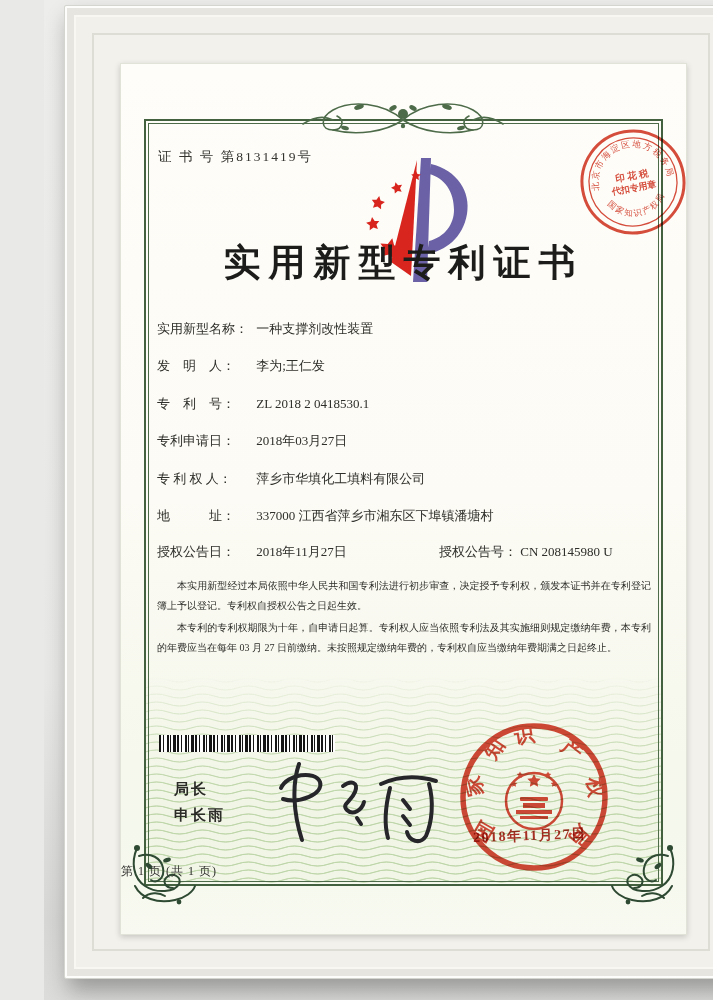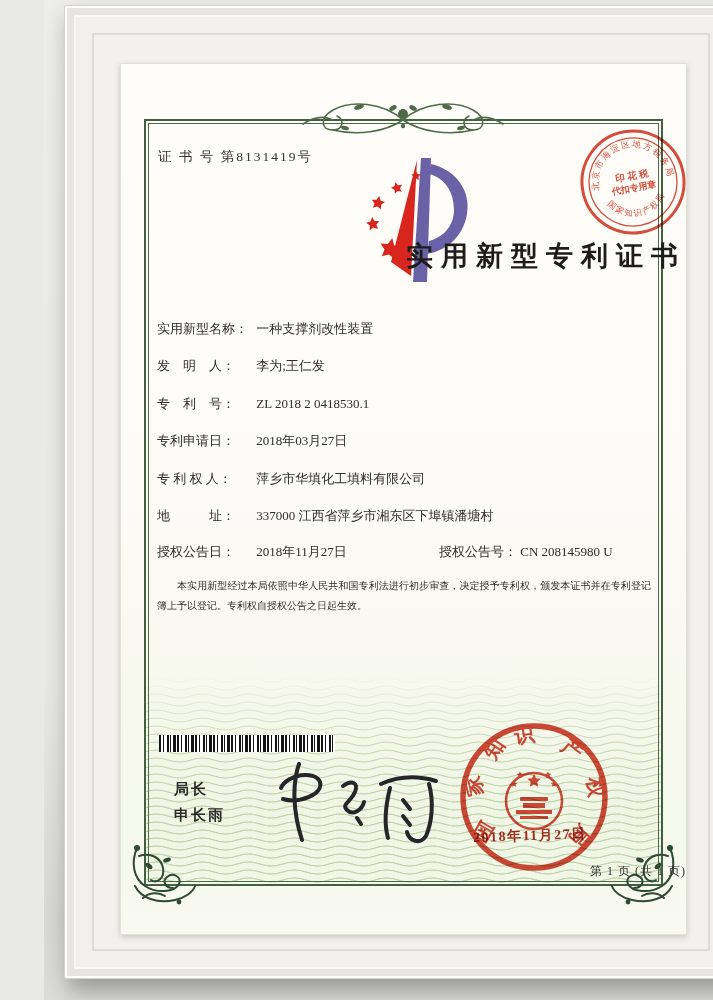--- a/index.html
+++ b/index.html
@@ -24,43 +24,43 @@
   .guilloche{position:absolute;left:24px;top:612px;width:517px;height:207px;z-index:0;}
   
   .bbox{position:absolute;left:23px;top:55px;width:515px;height:763px;
         border:2px solid #43613f;z-index:1;}
   .bbox::after{content:"";position:absolute;inset:2px;border:1px solid #4d6b49;}
   .orn{position:absolute;z-index:2;}
   
   .certno{position:absolute;left:37px;top:84px;z-index:3;font-size:13.5px;color:#33332f;
           letter-spacing:2px;}
   .logo{position:absolute;left:228px;top:90px;z-index:3;}
-  .title{position:absolute;left:0;right:0;top:174px;z-index:3;text-align:right;
-         font-size:27px;color:#1c1c1a;letter-spacing:8px;font-weight:600;}
+  .title{position:absolute;left:0;right:0;top:174px;z-index:3;text-align:center;
+         font-size:37px;color:#1c1c1a;letter-spacing:8px;font-weight:600;}
   .fields{position:absolute;left:36px;top:0;z-index:3;font-size:13px;color:#2e2e2a;}
   .frow{position:absolute;left:0;white-space:nowrap;}
   .frow .lab{display:inline-block;min-width:96px;}
   .pair2{position:absolute;left:282px;top:0;white-space:nowrap;}
   .paras{position:absolute;left:36px;top:512px;width:494px;z-index:3;
          font-size:10px;line-height:19.5px;color:#2e2e2a;text-align:justify;}
   .paras p{margin:0 0 3px 0;text-indent:2em;}
   .barcode{position:absolute;left:38px;top:671px;width:176px;height:17px;z-index:3;
            background:repeating-linear-gradient(90deg,
              #141414 0 2px,#fdfdfd 2px 4px,#141414 4px 5px,#fdfdfd 5px 8px,
              #141414 8px 10px,#fdfdfd 10px 11px,#141414 11px 12px,#fdfdfd 12px 14px,
              #141414 14px 17px,#fdfdfd 17px 18px);}
   .signer{position:absolute;left:53px;z-index:3;font-size:15px;color:#2b2b28;letter-spacing:2px;
           font-family:"Liberation Sans","DejaVu Sans",sans-serif;font-weight:bold;}
   .sig{position:absolute;left:148px;top:688px;z-index:3;}
   .stamp-office{position:absolute;left:335px;top:655px;z-index:4;mix-blend-mode:multiply;opacity:.92;}
   .stamp-date{position:absolute;left:352px;top:763px;z-index:5;font-size:14px;font-weight:bold;
               color:#b03226;letter-spacing:1.5px;transform:rotate(-2deg);mix-blend-mode:multiply;}
   .stamp-tax{position:absolute;left:457px;top:63px;z-index:4;transform:rotate(-10deg);
              mix-blend-mode:multiply;opacity:.9;}
-  .footer{position:absolute;left:0;right:0;top:799px;z-index:3;text-align:right;
+  .footer{position:absolute;left:0;right:0;top:799px;z-index:3;text-align:left;
           font-size:12px;color:#333330;letter-spacing:1px;}
   svg text{font-family:"Liberation Serif","DejaVu Serif",serif;}
 </style>
 </head>
 <body>
 
 <div class="shot">
   <div class="frame">
     <div class="paper">
 
@@ -206,20 +206,21 @@
           <span>2018年11月27日</span>
           <span class="pair2">
             <span>授权公告号：</span>
             <span>CN 208145980 U</span>
           </span>
         </div>
       </div>
 
       <div class="paras">
         <p>本实用新型经过本局依照中华人民共和国专利法进行初步审查，决定授予专利权，颁发本证书并在专利登记簿上予以登记。专利权自授权公告之日起生效。</p>
+        <p>本专利的专利权期限为十年，自申请日起算。专利权人应当依照专利法及其实施细则规定缴纳年费，本专利的年费应当在每年 03 月 27 日前缴纳。未按照规定缴纳年费的，专利权自应当缴纳年费期满之日起终止。</p>
       </div>
 
       <div class="barcode"></div>
 
       <div class="signer" style="top:716px">局长</div>
       <div class="signer" style="top:742px">申长雨</div>
 
       <svg class="sig" width="180" height="95" viewBox="0 0 180 95">
         <g fill="none" stroke="#26262a" stroke-width="4" stroke-linecap="round" stroke-linejoin="round">
           <path d="M30,12 C23,32 24,60 33,88"></path>

